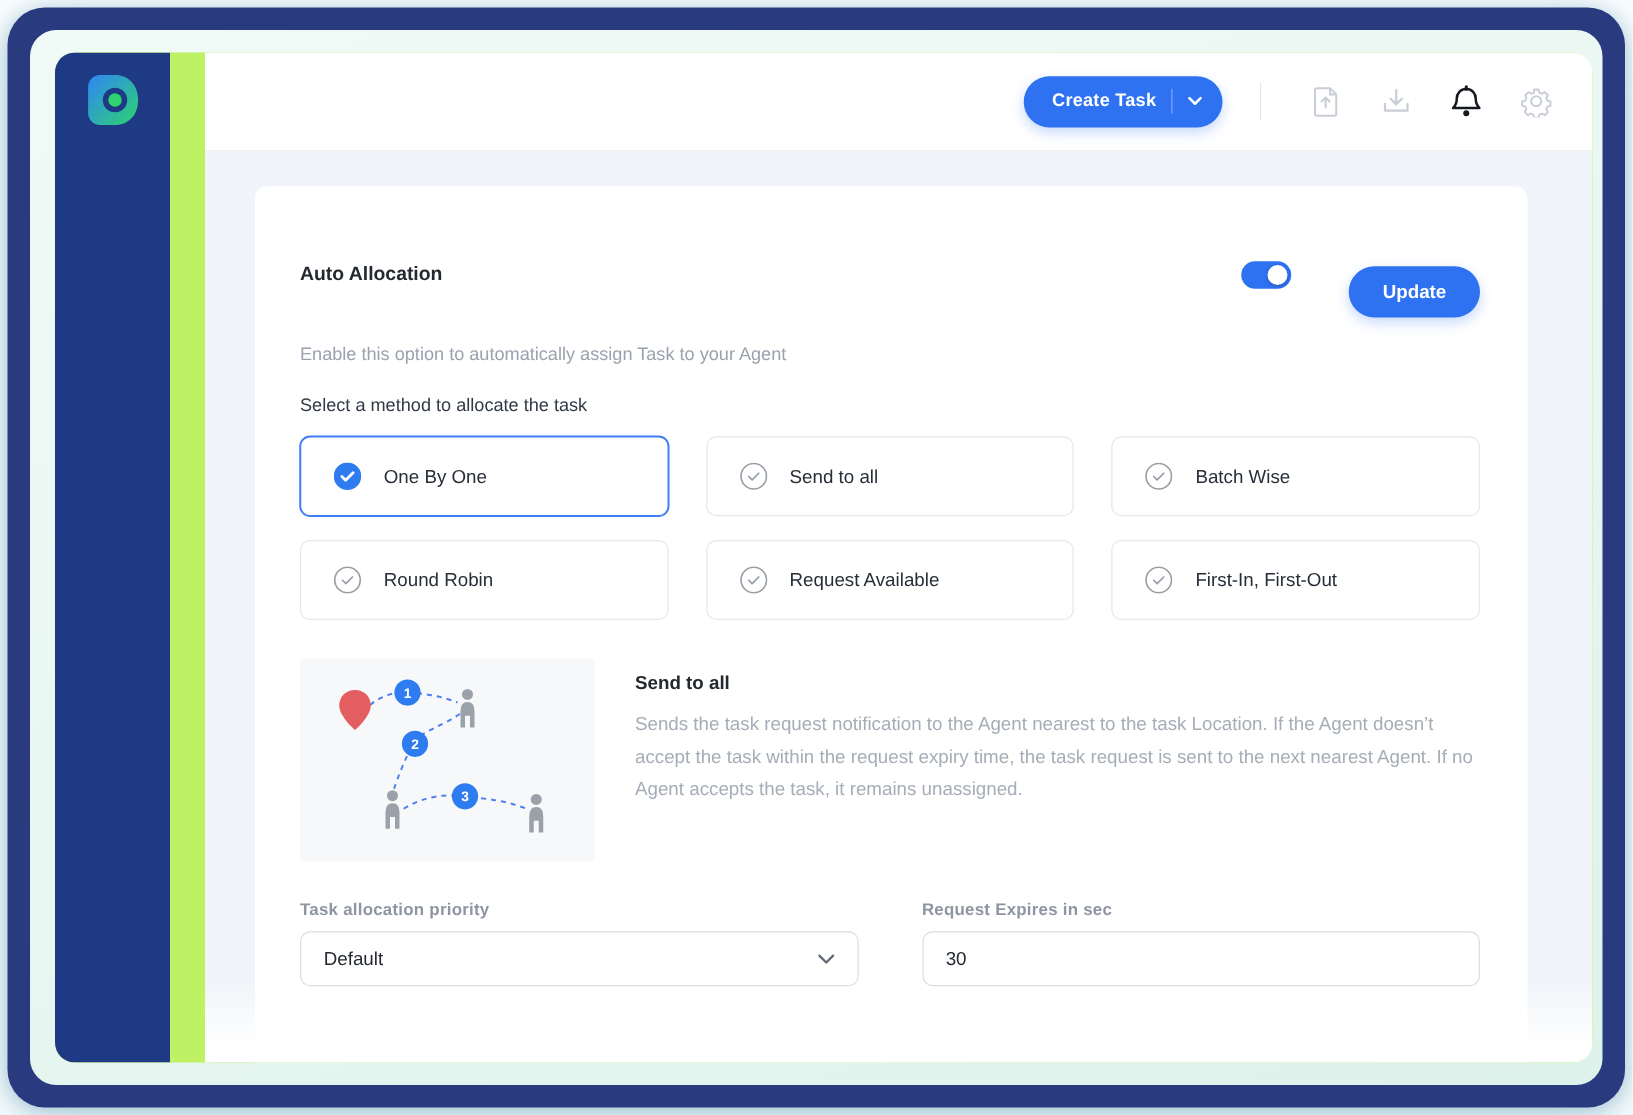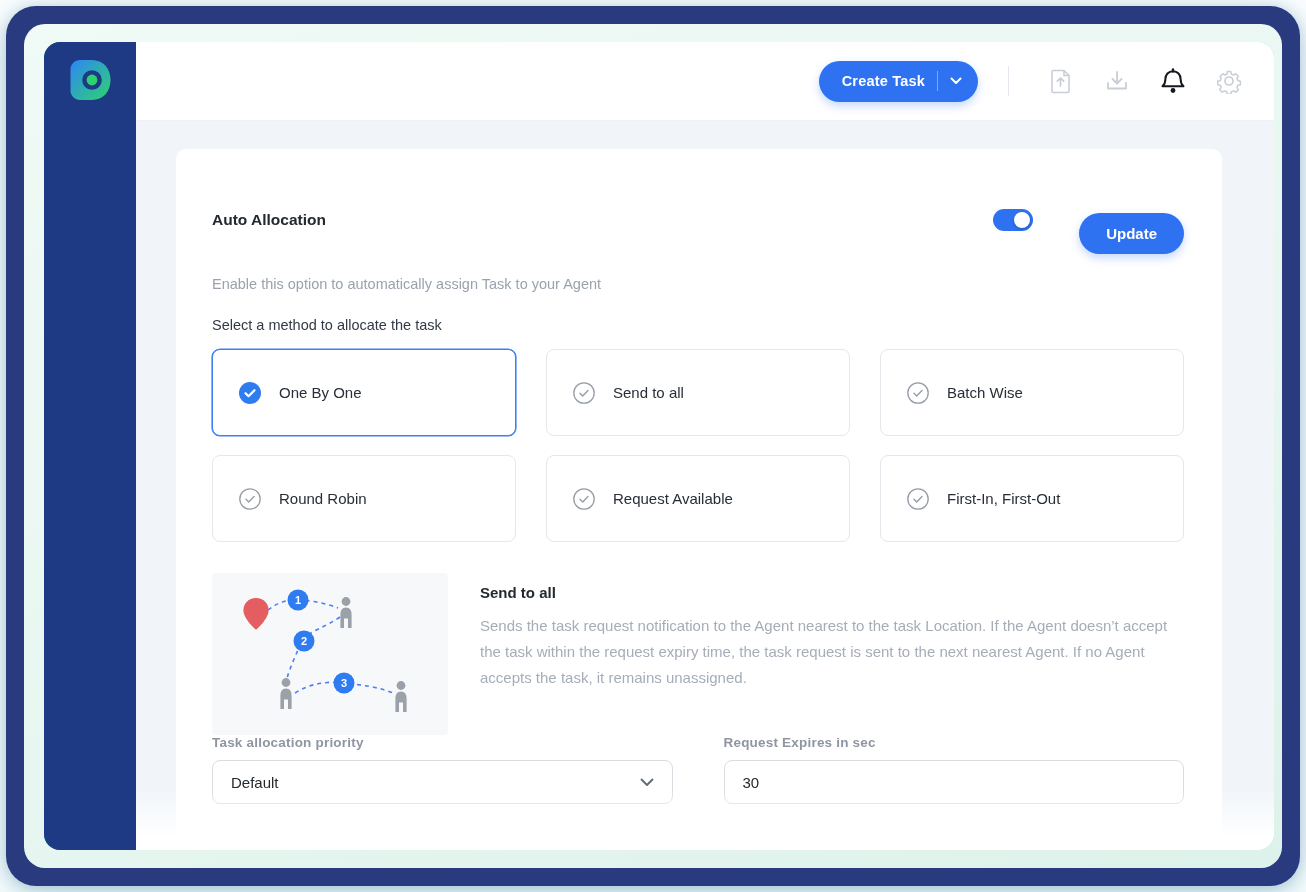--- a/index.html
+++ b/index.html
@@ -17,22 +17,23 @@
     border-radius:30px;
     box-shadow:0 10px 42px rgba(64,160,172,.32), 0 2px 14px rgba(40,70,140,.25);
   }
   .bezel {
     position:absolute; inset:18px;
     background:linear-gradient(160deg,#f0faf6 0%,#e7f6f0 60%,#ddf2ea 100%);
     border-radius:21px;
   }
   .screen {
     position:absolute; left:38px; top:36px; right:26px; bottom:36px;
-    background:#14b8a6; border-radius:16px; overflow:hidden;
+    background:#bef264; border-radius:16px; overflow:hidden;
     display:flex;
+    gap:28px;
   }
   
   .sidebar {
     width:92px; flex-shrink:0;
     background:#1e3a85;
     display:flex; flex-direction:column; align-items:center;
     padding-top:14px;
   }
   
   .main { flex:1; display:flex; flex-direction:column; background:#f1f5f9; min-width:0; }
@@ -78,42 +79,42 @@
   }
   .panel-subtitle { margin-top:22px; font-size:14.5px; color:#9aa2ad; }
   .section-label { margin-top:25px; font-size:14.5px; color:#313a46; font-weight:500; }
   
   .methods {
     margin-top:16px;
     display:grid; grid-template-columns:repeat(3,1fr);
     column-gap:30px; row-gap:19px;
   }
   .method-card {
-    height:87px; background:#fff;
+    height:64px; background:#fff;
     border:1px solid #e4e7eb; border-radius:8px;
     display:flex; align-items:center; gap:18px;
     padding:0 18px 0 26px; cursor:pointer;
   }
   .method-card.selected {
     border-color:#3f7ef5;
     box-shadow:0 0 0 .6px #3f7ef5;
   }
   .method-label { font-size:15px; color:#272e38; }
   .check { flex-shrink:0; display:flex; }
   
   .detail-row { margin-top:31px; display:flex; gap:32px; }
   .illus {
     width:236px; height:162px; flex-shrink:0;
     background:#f7f8f9; border-radius:4px;
   }
   .detail-text { padding-top:11px; max-width:740px; }
   .detail-title { font-size:15px; font-weight:bold; color:#23292f; }
   .detail-desc { margin-top:12px; font-size:15px; line-height:1.74; color:#a6adb7; }
   
-  .fields { display:flex; gap:51px; }
+  .fields { margin-top:31px; display:flex; gap:51px; }
   .field { width:469px; }
   .field-label { font-size:13.5px; font-weight:bold; color:#8f96a2; letter-spacing:.2px; }
   .field-box {
     margin-top:10px; height:44px;
     border:1px solid #d9dde2; border-radius:8px; background:#fff;
     display:flex; align-items:center; justify-content:space-between;
     padding:0 18px; cursor:pointer;
   }
   .field-value { font-size:15px; color:#23292f; }
   .field-box input {

